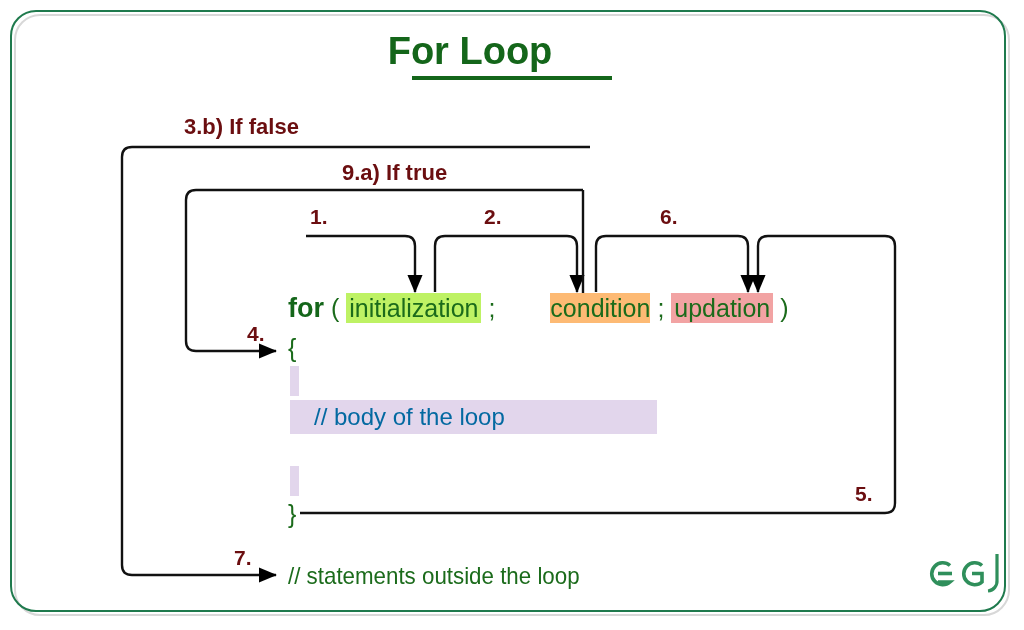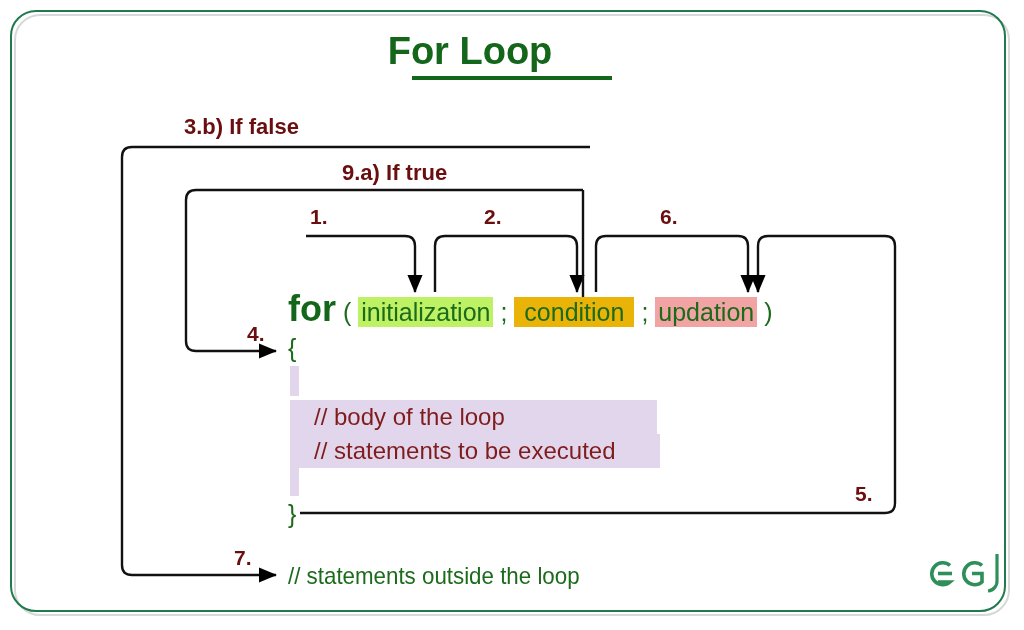--- a/index.html
+++ b/index.html
@@ -81,30 +81,31 @@
     position: absolute;
     left: 288px; top: 292px;
     font-size: 25px;
     color: #1b6b1b;
     line-height: 33px;
     white-space: nowrap;
   }
   .kw {
     font-weight: bold;
     color: #14661a;
-    font-size: 36px;
+    font-size: 27px;
   }
   .punct { color: #1b6b1b; }
   .hl-init {
     background: #bef264;
     padding: 1px 3px;
   }
   .hl-cond {
-    background: #eab308;
-    padding: 1px 10px;
+    background: #fdba74;
+    padding: 1px 0;
+    margin-left: 48px;
   }
   .hl-upd {
     background: #f2a3a3;
     padding: 1px 3px;
   }
   .brace {
     position: absolute;
     left: 288px;
     font-size: 25px;
     color: #1b6b1b;
@@ -114,21 +115,21 @@
     position: absolute;
     left: 290px;
     width: 9px;
     background: #e2d6ec;
   }
   .bodyline {
     position: absolute;
     left: 290px;
     background: #e2d6ec;
     font-size: 24px;
-    color: #7f1d1d;
+    color: #0369a1;
     padding: 3px 6px 3px 24px;
     white-space: nowrap;
     box-sizing: border-box;
   }
   #outside-stmt {
     position: absolute;
     left: 288px; top: 562px;
     font-size: 24px;
     color: #1b6b1b;
     white-space: nowrap;
@@ -191,21 +192,20 @@
 
   <div id="code">
     <span class="kw">for</span><span class="punct">&nbsp;</span><span class="punct">(</span><span class="punct">&nbsp;</span><span class="hl-init">initialization</span><span class="punct">&nbsp;</span><span class="punct">;</span><span class="punct">&nbsp;</span><span class="hl-cond">condition</span><span class="punct">&nbsp;</span><span class="punct">;</span><span class="punct">&nbsp;</span><span class="hl-upd">updation</span><span class="punct">&nbsp;</span><span class="punct">)</span>
   </div>
 
   <div class="brace" style="top:334px;">{</div>
 
   <div class="indentbar" style="top:366px; height:30px;"></div>
 
   <div class="bodyline" style="top:400px; width:367px;">// body of the loop</div>
-  <div class="bodyline" style="top:434px; width:370px;">// statements to be executed</div>
 
   <div class="indentbar" style="top:466px; height:30px;"></div>
 
   <div class="brace" style="top:500px;">}</div>
 
   <div id="outside-stmt">// statements outside the loop</div>
 
   <svg id="logo" viewBox="0 0 76 50" xmlns="http://www.w3.org/2000/svg">
     <g fill="none" stroke="#2f8f5b" stroke-width="3.6">
 

